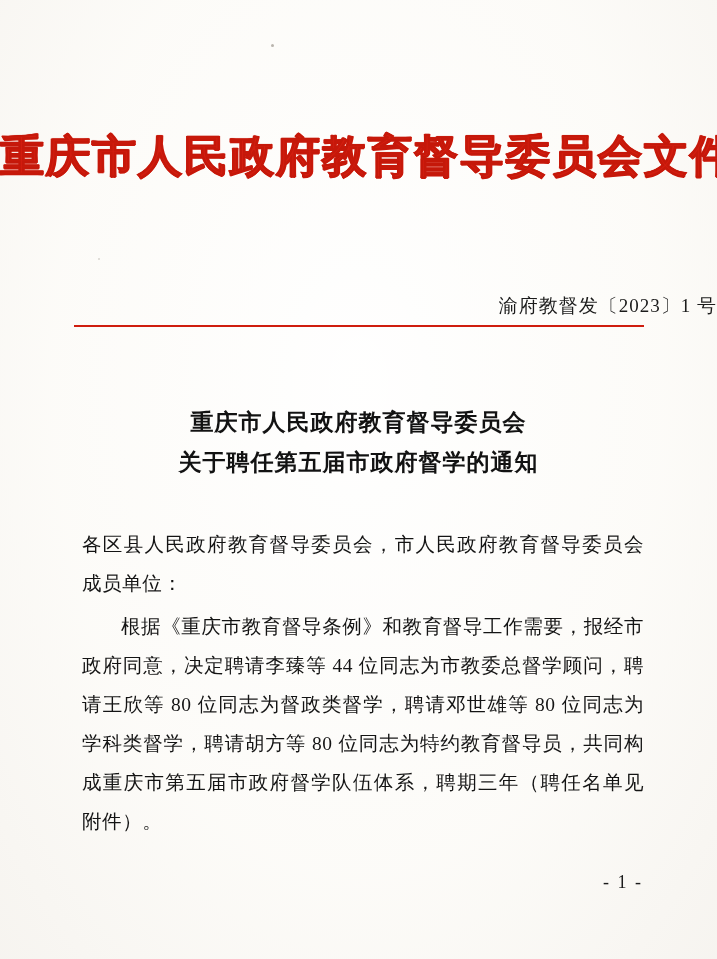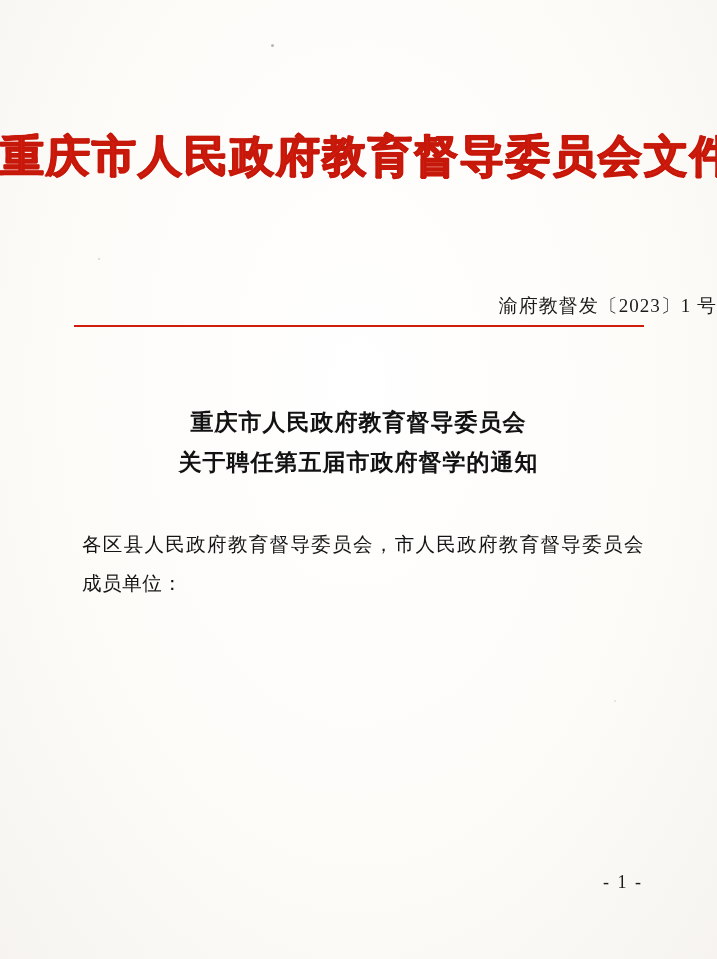--- a/index.html
+++ b/index.html
@@ -134,17 +134,18 @@
 
   <div class="red-rule"></div>
 
   <div class="subject">
     <div>重庆市人民政府教育督导委员会</div>
     <div>关于聘任第五届市政府督学的通知</div>
   </div>
 
   <div class="body-text">
     <p>各区县人民政府教育督导委员会，市人民政府教育督导委员会成员单位：</p>
+    <p class="indent">根据《重庆市教育督导条例》和教育督导工作需要，报经市政府同意，决定聘请李臻等 44 位同志为市教委总督学顾问，聘请王欣等 80 位同志为督政类督学，聘请邓世雄等 80 位同志为学科类督学，聘请胡方等 80 位同志为特约教育督导员，共同构成重庆市第五届市政府督学队伍体系，聘期三年（聘任名单见附件）。</p>
   </div>
 
   <div class="page-number">- 1 -</div>
 
 </div>
 
 </body></html>

